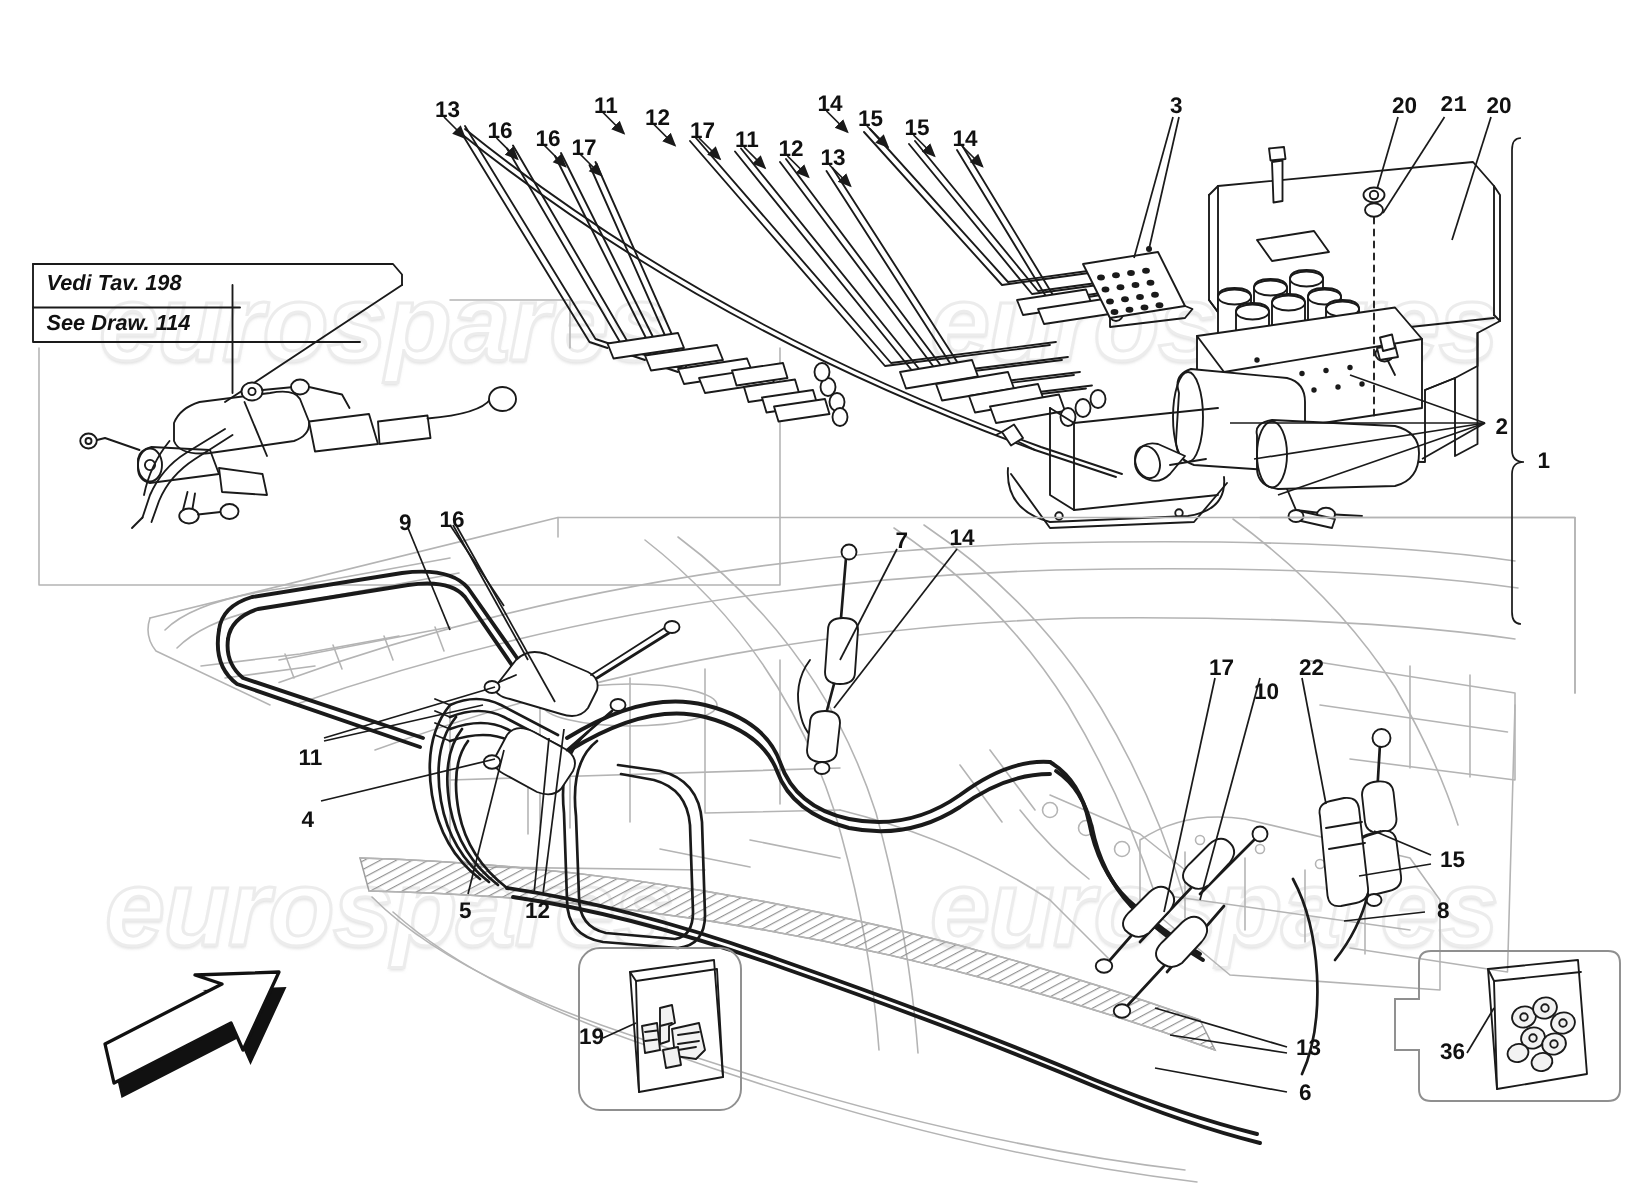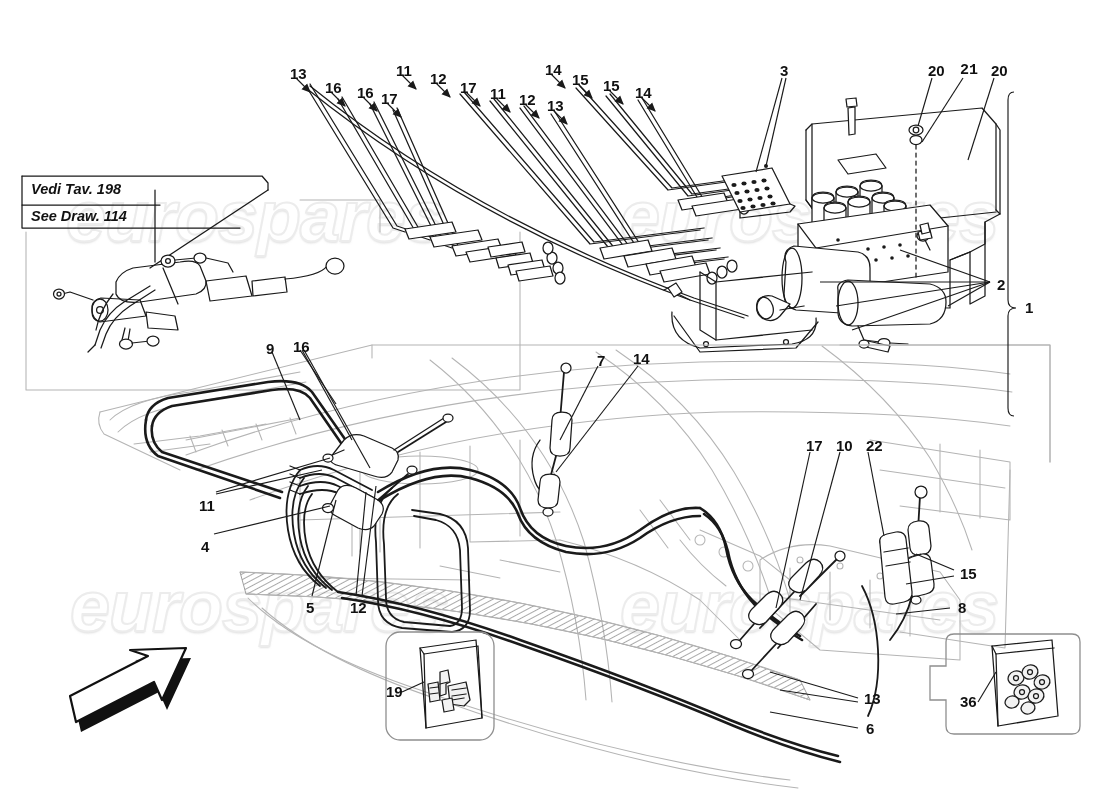--- a/index.html
+++ b/index.html
@@ -587,21 +587,21 @@
   <div class="lbl" style="left:293px;top:339px;">16</div>
   <div class="lbl" style="left:199px;top:498px;">11</div>
   <div class="lbl" style="left:201px;top:539px;">4</div>
   <div class="lbl" style="left:306px;top:600px;">5</div>
   <div class="lbl" style="left:350px;top:600px;">12</div>
 
   <div class="lbl" style="left:597px;top:353px;">7</div>
   <div class="lbl" style="left:633px;top:351px;">14</div>
 
   <div class="lbl" style="left:806px;top:438px;">17</div>
-  <div class="lbl" style="left:836px;top:438px;text-align:center;">10</div>
+  <div class="lbl" style="left:836px;top:454px;text-align:center;">10</div>
   <div class="lbl" style="left:866px;top:438px;">22</div>
   <div class="lbl" style="left:960px;top:566px;">15</div>
   <div class="lbl" style="left:958px;top:600px;">8</div>
   <div class="lbl" style="left:864px;top:691px;">13</div>
   <div class="lbl" style="left:866px;top:721px;">6</div>
 
   <div class="lbl" style="left:386px;top:684px;">19</div>
   <div class="lbl" style="left:960px;top:694px;">36</div>
 
 </div>

